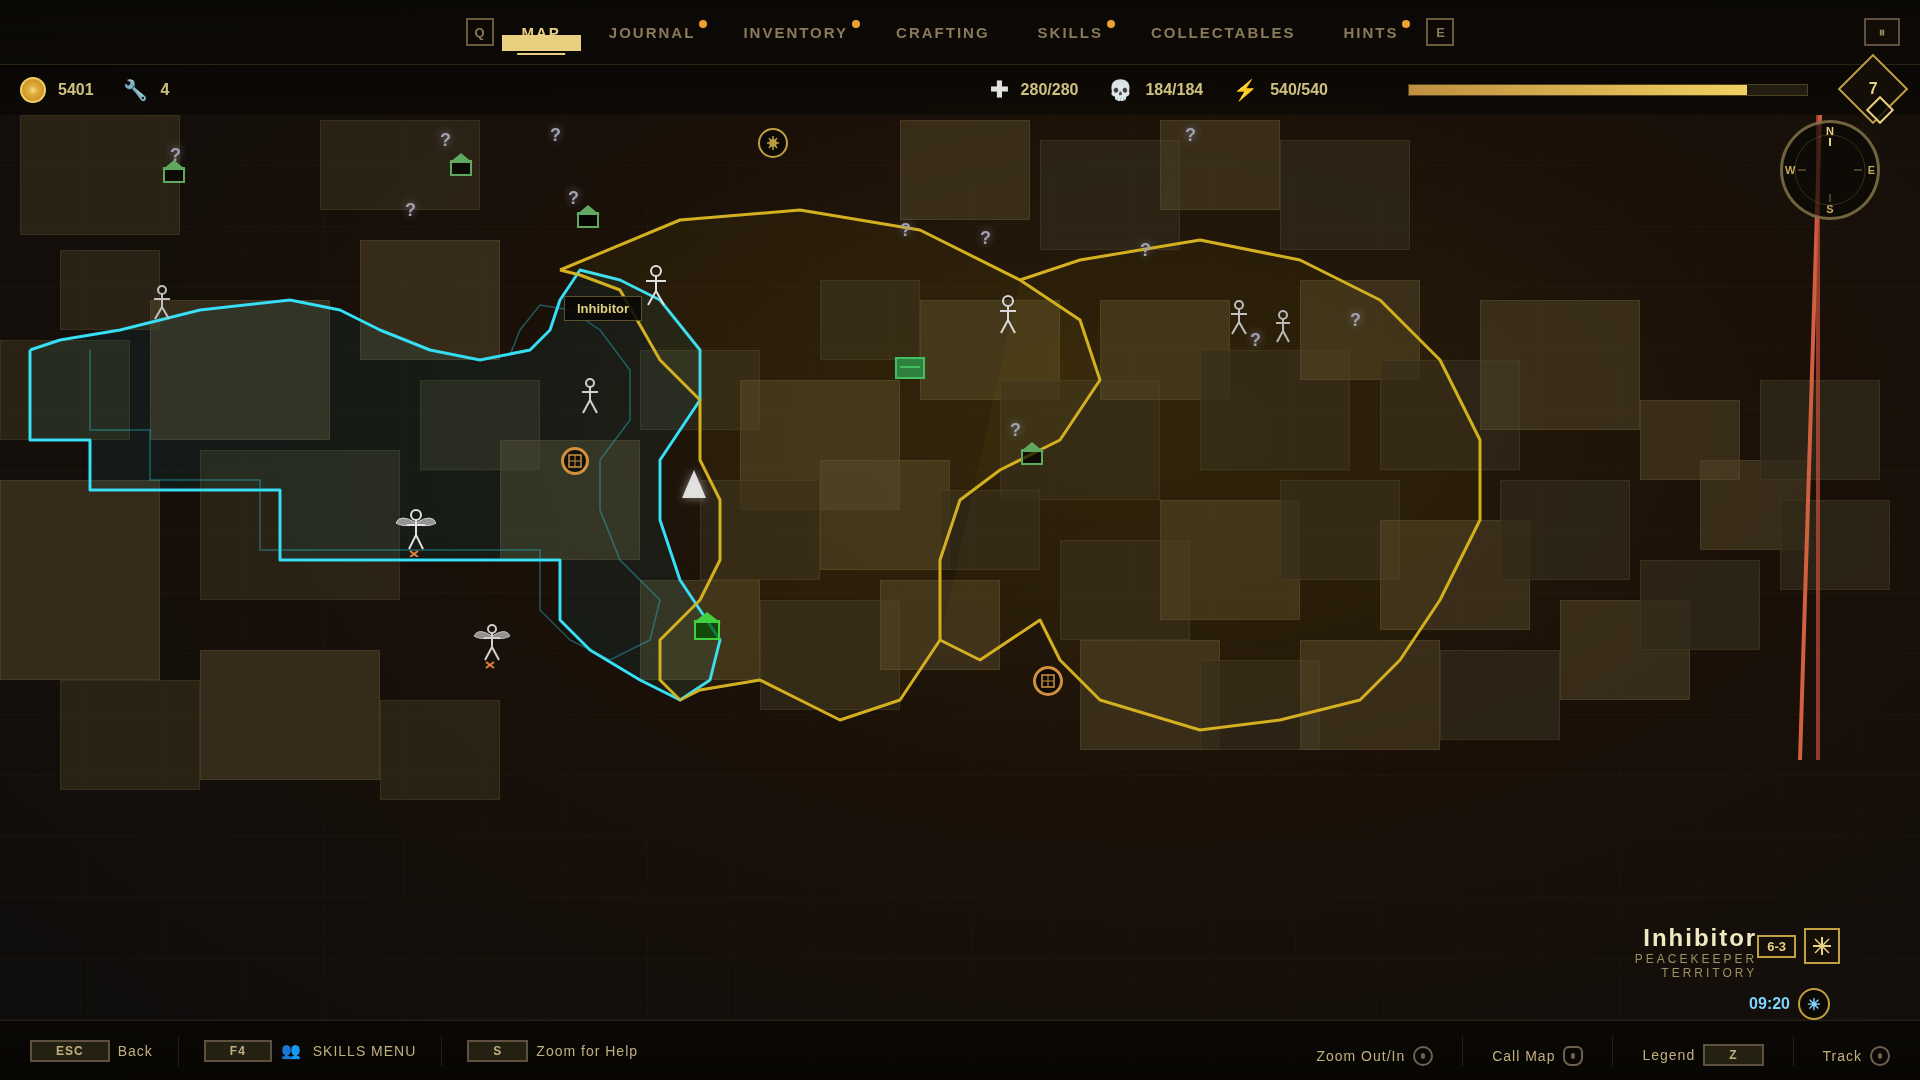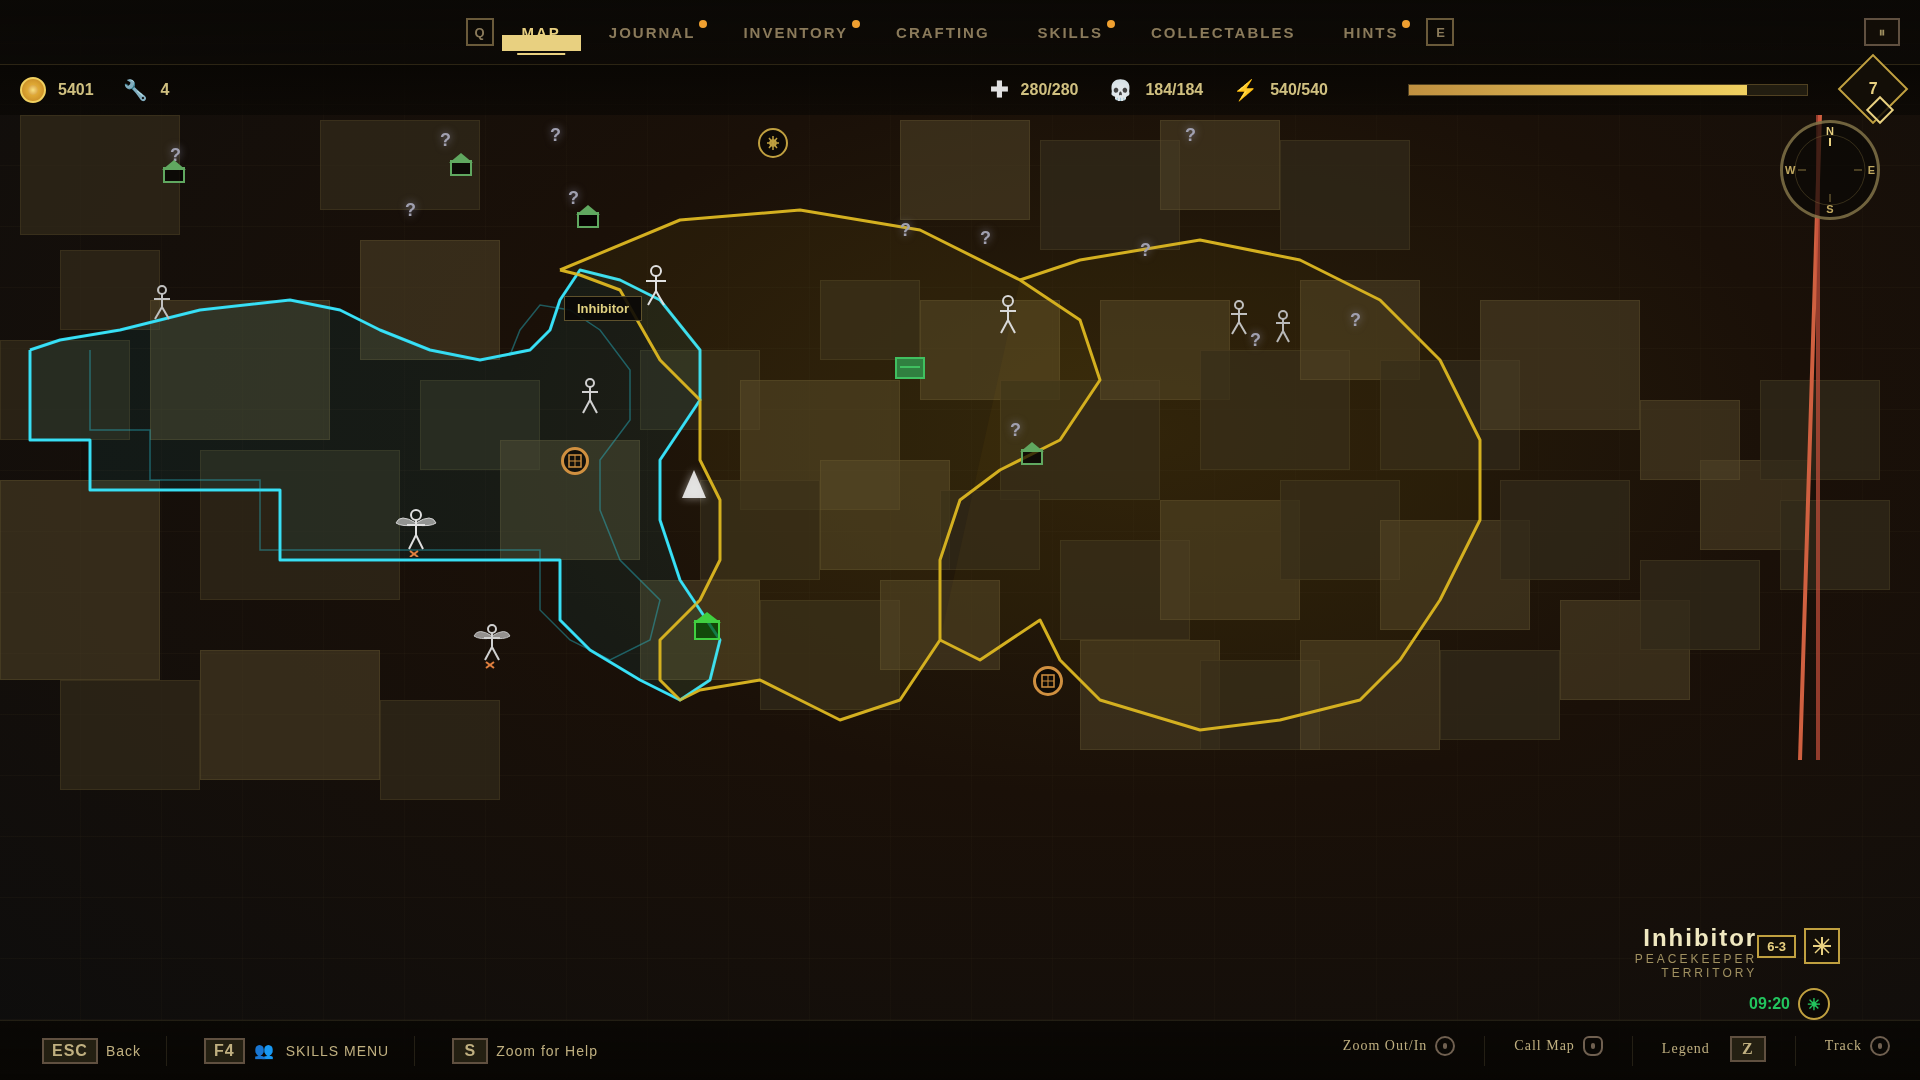--- a/index.html
+++ b/index.html
@@ -270,21 +270,21 @@
       color: #e8d080;
       font-size: 18px;
     }
 
     
     #clock {
       position: absolute;
       bottom: 60px;
       right: 90px;
       z-index: 100;
-      color: #22c55e;
+      color: #7dd3fc;
       font-size: 16px;
       font-weight: bold;
       display: flex;
       align-items: center;
       gap: 8px;
     }
 
     .clock-icon {
       width: 32px;
       height: 32px;
@@ -319,41 +319,39 @@
       gap: 8px;
       color: #c0b080;
       font-size: 14px;
       letter-spacing: 1px;
     }
 
     .key-badge {
       background: rgba(40,35,20,0.9);
       border: 2px solid #605040;
       color: #c0b080;
-      font-size: 16px;
-      font-weight: bold;
-      padding: 2px 8px;
+      font-size: 12px;
+      font-weight: bold;
+      padding: 2px 24px;
       min-width: 36px;
       text-align: center;
-      margin-left: 12px;
     }
 
     .divider-v {
       width: 1px;
       height: 30px;
       background: rgba(100,90,60,0.3);
       margin: 0 5px;
     }
 
     .bottom-right-actions {
       margin-left: auto;
       display: flex;
-      align-items: flex-start;
+      align-items: flex-end;
       gap: 24px;
-      font-family: Liberation Serif, serif;
     }
 
     .scroll-icon {
       width: 20px;
       height: 20px;
       border: 2px solid #706050;
       border-radius: 10px;
       position: relative;
       display: inline-flex;
       align-items: center;

